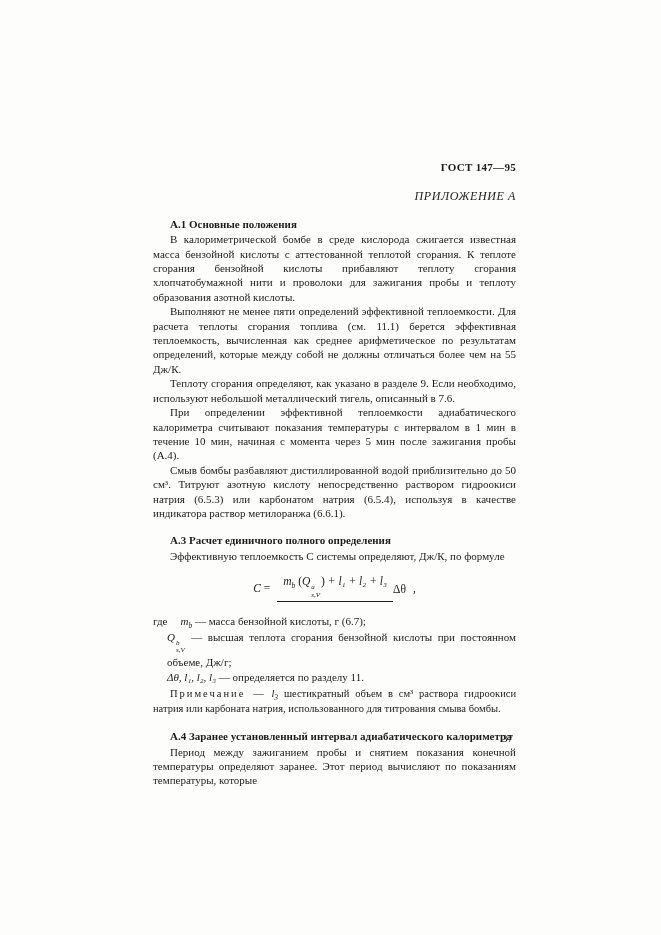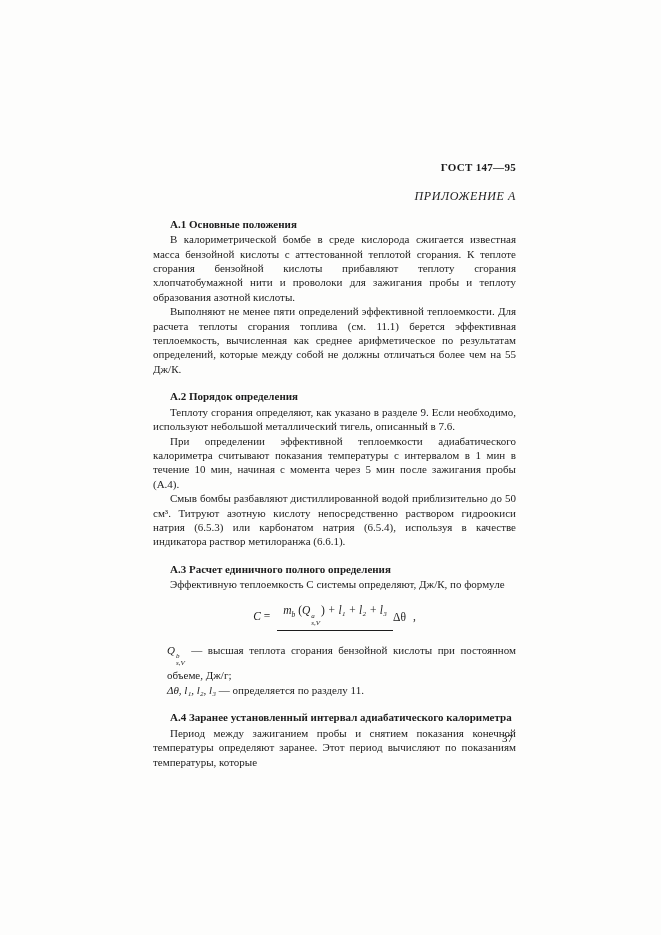--- a/index.html
+++ b/index.html
@@ -119,50 +119,55 @@
   <div class="content">
 
     <div class="doc-ref">ГОСТ 147—95</div>
     <div class="annex">ПРИЛОЖЕНИЕ А</div>
 
 
     <h2 class="sec">А.1 Основные положения</h2>
     <p class="body">В калориметрической бомбе в среде кислорода сжигается известная масса бензойной кислоты с аттестованной теплотой сгорания. К теплоте сгорания бензойной кислоты прибавляют теплоту сгорания хлопчатобумажной нити и проволоки для зажигания пробы и теплоту образования азотной кислоты.</p>
     <p class="body">Выполняют не менее пяти определений эффективной теплоемкости. Для расчета теплоты сгорания топлива (см. 11.1) берется эффективная теплоемкость, вычисленная как среднее арифметическое по результатам определений, которые между собой не должны отличаться более чем на 55 Дж/К.</p>
 
-    <h2 class="sec">А.2 Порядок определения</h2>
     <p class="body">Теплоту сгорания определяют, как указано в разделе 9. Если необходимо, используют небольшой металлический тигель, описанный в 7.6.</p>
     <p class="body">При определении эффективной теплоемкости адиабатического калориметра считывают показания температуры с интервалом в 1 мин в течение 10 мин, начиная с момента через 5 мин после зажигания пробы (А.4).</p>
     <p class="body">Смыв бомбы разбавляют дистиллированной водой приблизительно до 50 см³. Титруют азотную кислоту непосредственно раствором гидроокиси натрия (6.5.3) или карбонатом натрия (6.5.4), используя в качестве индикатора раствор метилоранжа (6.6.1).</p>
 
     <h2 class="sec">А.3 Расчет единичного полного определения</h2>
     <p class="body">Эффективную теплоемкость С системы определяют, Дж/К, по формуле</p>
 
     <div class="formula">
       <span><span class="it">C</span> <span>=</span></span>
       <span class="frac">
         <span class="num"><span class="it">m</span><sub class="it">b</sub> <span>(</span><span class="it">Q</span><span class="supsub">
               <span>a</span>
               <span>s,V</span>
             </span><span>)</span> <span class="it">+ l₁ + l₂ + l₃</span></span>
         <span class="den">Δθ</span>
       </span>
       <span>,</span>
     </div>
 
+    <p class="where-line">
+      <span class="where-label">где</span><span class="it">m</span><sub class="it">b</sub> <span>— масса бензойной кислоты, г (6.7);</span>
+    </p>
     <p class="where-line where-cont">
       <span class="it">Q</span><span class="supsub">
           <span>b</span>
           <span>s,V</span>
         </span> <span>— высшая теплота сгорания бензойной кислоты при постоянном объеме, Дж/г;</span>
     </p>
     <p class="where-line where-cont">
       <span class="it">Δθ, l₁, l₂, l₃</span> <span>— определяется по разделу 11.</span>
     </p>
 
+    <p class="note">
+      <span class="note-label">Примечание</span> <span class="dash">—</span> <span class="it">l</span><sub class="it">3</sub> <span>шестикратный объем в см³ раствора гидроокиси натрия или карбоната натрия, использованного для титрования смыва бомбы.</span>
+    </p>
 
     <h2 class="sec">А.4 Заранее установленный интервал адиабатического калориметра</h2>
     <p class="body">Период между зажиганием пробы и снятием показания конечной температуры определяют заранее. Этот период вычисляют по показаниям температуры, которые</p>
 
   </div>
 
   <div class="page-number">37</div>
 </div>
 
 </body></html>

